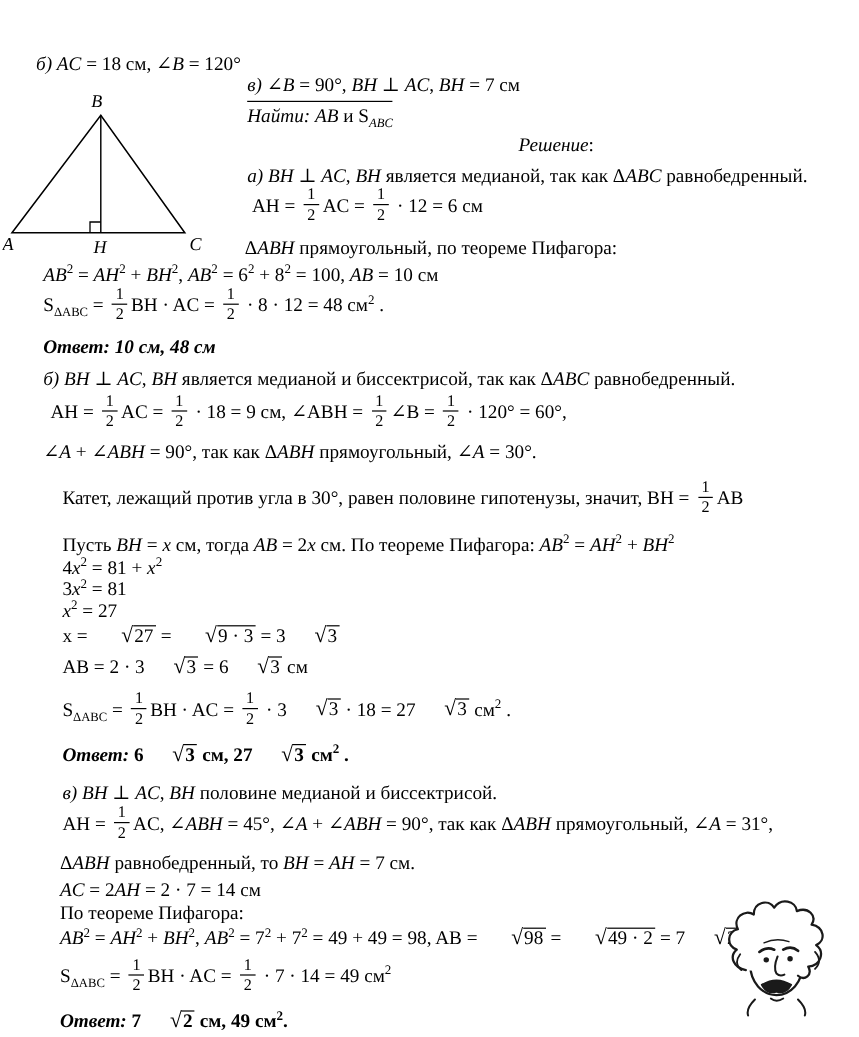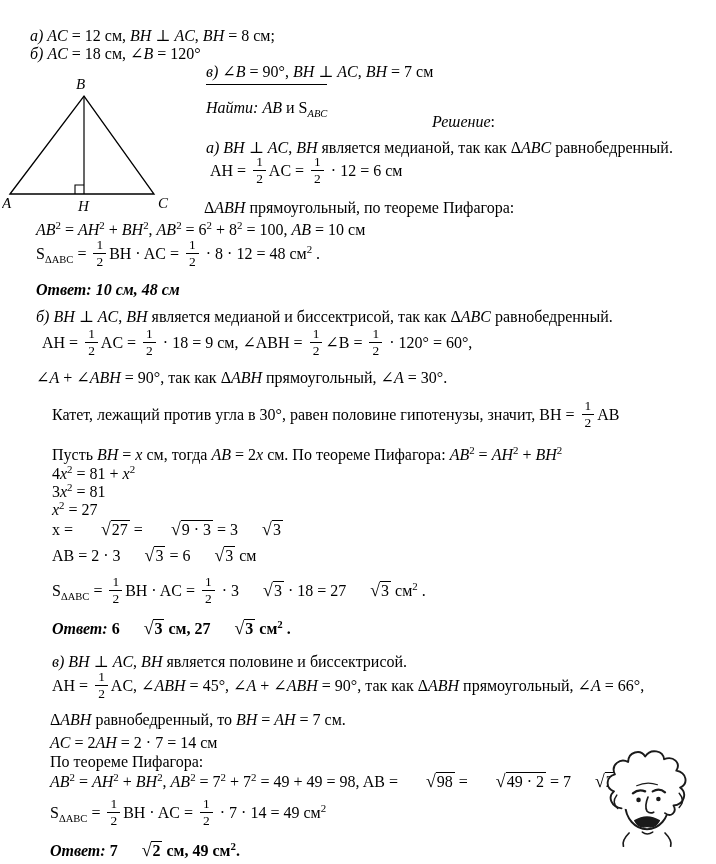--- a/index.html
+++ b/index.html
@@ -14,21 +14,21 @@
   .bi{font-weight:bold;font-style:italic}
   sup{font-size:0.68em;line-height:0;}
   sub{font-size:0.66em;line-height:0;}
   .frac{display:inline-block;vertical-align:middle;text-align:center;
         margin:0 3px;font-size:0.84em;line-height:1.05;position:relative;top:-2px;}
   .frac .fn{display:block;border-bottom:1.3px solid #000;padding:0 3px 1px;}
   .frac .fd{display:block;padding:1px 3px 0;}
   .sqrt{white-space:nowrap;margin-left:24px;}
   .sqrt .rsign{font-size:1.12em;}
   .sqrt .rad{border-top:1.3px solid #000;padding:0 2px 0 1px;}
-  .najti{border-top:1.4px solid #000;padding-top:13px;}
+  .najti{border-top:1.4px solid #000;padding-top:3px;}
   .vlabel{font-style:italic;font-size:15px;font-family:"Liberation Serif",serif;fill:#000;}
 
   
   .ln0{left:8px;top:7px}      .ln1{left:30px;top:26px}    .ln2{left:30px;top:44px}
   .ln3{left:206px;top:62px}   .ln4{left:206px;top:84px}   .ln5{left:432px;top:112px}
   .ln6{left:206px;top:138px}  .ln7{left:210px;top:157px}  .ln8{left:204px;top:198px}
   .ln9{left:36px;top:220px}   .ln10{left:36px;top:240px}  .ln11{left:36px;top:280px}
   .ln12{left:36px;top:307px}  .ln13{left:42px;top:329px}  .ln14{left:36px;top:368px}
   .ln15{left:52px;top:401px}  .ln16{left:52px;top:445px}  .ln17{left:52px;top:464px}
   .ln18{left:52px;top:482px}  .ln19{left:52px;top:500px}  .ln20{left:52px;top:518px}
@@ -48,21 +48,20 @@
   <svg class="triangle" viewBox="0 0 168 142">
     <polygon points="8,120 82,22 152,120" fill="none" stroke="#000" stroke-width="1.3"></polygon>
     <line x1="82" y1="22" x2="82" y2="120" stroke="#000" stroke-width="1.2"></line>
     <polyline points="73,120 73,111 82,111" fill="none" stroke="#000" stroke-width="1.1"></polyline>
     <text class="vlabel" x="74" y="15">B</text>
     <text class="vlabel" x="0" y="134">A</text>
     <text class="vlabel" x="156" y="134">C</text>
     <text class="vlabel" x="76" y="137">H</text>
   </svg>
 
-  <div class="line ln1"><span class="i">а) AC</span><span> = 12 см, </span><span class="i">BH</span><span> ⊥ </span><span class="i">AC</span><span>, </span><span class="i">BH</span><span> = 8 см;</span></div>
   <div class="line ln2"><span class="i">б) AC</span><span> = 18 см, ∠</span><span class="i">B</span><span> = 120°</span></div>
   <div class="line ln3"><span class="i">в)</span><span> ∠</span><span class="i">B</span><span> = 90°, </span><span class="i">BH</span><span> ⊥ </span><span class="i">AC</span><span>, </span><span class="i">BH</span><span> = 7 см</span></div>
   <div class="line ln4 najti"><span class="i">Найти: AB</span><span> и S</span><sub class="i">ABC</sub></div>
   <div class="line ln5"><span class="i">Решение</span><span>:</span></div>
   <div class="line ln6"><span class="i">а) BH</span><span> ⊥ </span><span class="i">AC</span><span>, </span><span class="i">BH</span><span> является медианой, так как Δ</span><span class="i">ABC</span><span> равнобедренный.</span></div>
   <div class="line ln7"><span>AH = </span><span class="frac"><span class="fn">1</span><span class="fd">2</span></span><span>AC = </span><span class="frac"><span class="fn">1</span><span class="fd">2</span></span><span> · 12 = 6 см</span></div>
   <div class="line ln8"><span>Δ</span><span class="i">ABH</span><span> прямоугольный, по теореме Пифагора:</span></div>
   <div class="line ln9"><span class="i">AB</span><sup>2</sup><span> = </span><span class="i">AH</span><sup>2</sup><span> + </span><span class="i">BH</span><sup>2</sup><span>, </span><span class="i">AB</span><sup>2</sup><span> = 6</span><sup>2</sup><span> + 8</span><sup>2</sup><span> = 100, </span><span class="i">AB</span><span> = 10 см</span></div>
   <div class="line ln10"><span>S</span><sub>ΔABC</sub><span> = </span><span class="frac"><span class="fn">1</span><span class="fd">2</span></span><span>BH · AC = </span><span class="frac"><span class="fn">1</span><span class="fd">2</span></span><span> · 8 · 12 = 48 см</span><sup>2</sup><span> .</span></div>
   <div class="line ln11"><span class="bi">Ответ:</span><span class="bi"> 10 см, 48 см</span></div>
@@ -71,22 +70,22 @@
   <div class="line ln14"><span>∠</span><span class="i">A</span><span> + ∠</span><span class="i">ABH</span><span> = 90°, так как Δ</span><span class="i">ABH</span><span> прямоугольный, ∠</span><span class="i">A</span><span> = 30°.</span></div>
   <div class="line ln15"><span>Катет, лежащий против угла в 30°, равен половине гипотенузы, значит,  BH = </span><span class="frac"><span class="fn">1</span><span class="fd">2</span></span><span>AB</span></div>
   <div class="line ln16"><span>Пусть </span><span class="i">BH</span><span> = </span><span class="i">x</span><span> см, тогда </span><span class="i">AB</span><span> = 2</span><span class="i">x</span><span> см. По теореме Пифагора: </span><span class="i">AB</span><sup>2</sup><span> = </span><span class="i">AH</span><sup>2</sup><span> + </span><span class="i">BH</span><sup>2</sup></div>
   <div class="line ln17"><span>4</span><span class="i">x</span><sup>2</sup><span> = 81 + </span><span class="i">x</span><sup>2</sup></div>
   <div class="line ln18"><span>3</span><span class="i">x</span><sup>2</sup><span> = 81</span></div>
   <div class="line ln19"><span class="i">x</span><sup>2</sup><span> = 27</span></div>
   <div class="line ln20"><span>x = </span><span class="sqrt"><span class="rsign">√</span><span class="rad">27</span></span><span> = </span><span class="sqrt"><span class="rsign">√</span><span class="rad">9 · 3</span></span><span> = 3</span><span class="sqrt"><span class="rsign">√</span><span class="rad">3</span></span></div>
   <div class="line ln21"><span>AB = 2 · 3</span><span class="sqrt"><span class="rsign">√</span><span class="rad">3</span></span><span> = 6</span><span class="sqrt"><span class="rsign">√</span><span class="rad">3</span></span><span> см</span></div>
   <div class="line ln22"><span>S</span><sub>ΔABC</sub><span> = </span><span class="frac"><span class="fn">1</span><span class="fd">2</span></span><span>BH · AC = </span><span class="frac"><span class="fn">1</span><span class="fd">2</span></span><span> · 3</span><span class="sqrt"><span class="rsign">√</span><span class="rad">3</span></span><span> · 18 = 27</span><span class="sqrt"><span class="rsign">√</span><span class="rad">3</span></span><span> см</span><sup>2</sup><span> .</span></div>
   <div class="line ln23"><span class="bi">Ответ: </span><span class="b">6</span><span class="sqrt b"><span class="rsign">√</span><span class="rad">3</span></span><span class="b"> см,  27</span><span class="sqrt b"><span class="rsign">√</span><span class="rad">3</span></span><span class="b"> см</span><sup class="b">2</sup><span class="b"> .</span></div>
-  <div class="line ln24"><span class="i">в) BH</span><span> ⊥ </span><span class="i">AC</span><span>, </span><span class="i">BH</span><span> является половине и биссектрисой.</span></div>
-  <div class="line ln25"><span>AH = </span><span class="frac"><span class="fn">1</span><span class="fd">2</span></span><span>AC,  ∠</span><span class="i">ABH</span><span> = 45°, ∠</span><span class="i">A</span><span> + ∠</span><span class="i">ABH</span><span> = 90°, так как Δ</span><span class="i">ABH</span><span> прямоугольный, ∠</span><span class="i">A</span><span> = 66°,</span></div>
+  <div class="line ln24"><span class="i">в) BH</span><span> ⊥ </span><span class="i">AC</span><span>, </span><span class="i">BH</span><span> половине медианой и биссектрисой.</span></div>
+  <div class="line ln25"><span>AH = </span><span class="frac"><span class="fn">1</span><span class="fd">2</span></span><span>AC,  ∠</span><span class="i">ABH</span><span> = 45°, ∠</span><span class="i">A</span><span> + ∠</span><span class="i">ABH</span><span> = 90°, так как Δ</span><span class="i">ABH</span><span> прямоугольный, ∠</span><span class="i">A</span><span> = 31°,</span></div>
   <div class="line ln26"><span>Δ</span><span class="i">ABH</span><span> равнобедренный, то </span><span class="i">BH</span><span> = </span><span class="i">AH</span><span> = 7 см.</span></div>
   <div class="line ln27"><span class="i">AC</span><span> = 2</span><span class="i">AH</span><span> = 2 · 7 = 14 см</span></div>
   <div class="line ln28"><span>По теореме Пифагора:</span></div>
   <div class="line ln29"><span class="i">AB</span><sup>2</sup><span> = </span><span class="i">AH</span><sup>2</sup><span> + </span><span class="i">BH</span><sup>2</sup><span>, </span><span class="i">AB</span><sup>2</sup><span> = 7</span><sup>2</sup><span> + 7</span><sup>2</sup><span> = 49 + 49 = 98,   AB = </span><span class="sqrt"><span class="rsign">√</span><span class="rad">98</span></span><span> = </span><span class="sqrt"><span class="rsign">√</span><span class="rad">49 · 2</span></span><span> = 7</span><span class="sqrt"><span class="rsign">√</span><span class="rad">2</span></span><span> см</span></div>
   <div class="line ln30"><span>S</span><sub>ΔABC</sub><span> = </span><span class="frac"><span class="fn">1</span><span class="fd">2</span></span><span>BH · AC = </span><span class="frac"><span class="fn">1</span><span class="fd">2</span></span><span> · 7 · 14 = 49 см</span><sup>2</sup></div>
   <div class="line ln31"><span class="bi">Ответ: </span><span class="b">7</span><span class="sqrt b"><span class="rsign">√</span><span class="rad">2</span></span><span class="b"> см, 49 см</span><sup class="b">2</sup><span class="b">.</span></div>
 
   <svg class="einstein" viewBox="0 0 100 110">
     <g fill="none" stroke="#1a1a1a" stroke-width="2" stroke-linecap="round" stroke-linejoin="round">
       <ellipse cx="49" cy="62" rx="23" ry="26" fill="#ffffff"></ellipse>

